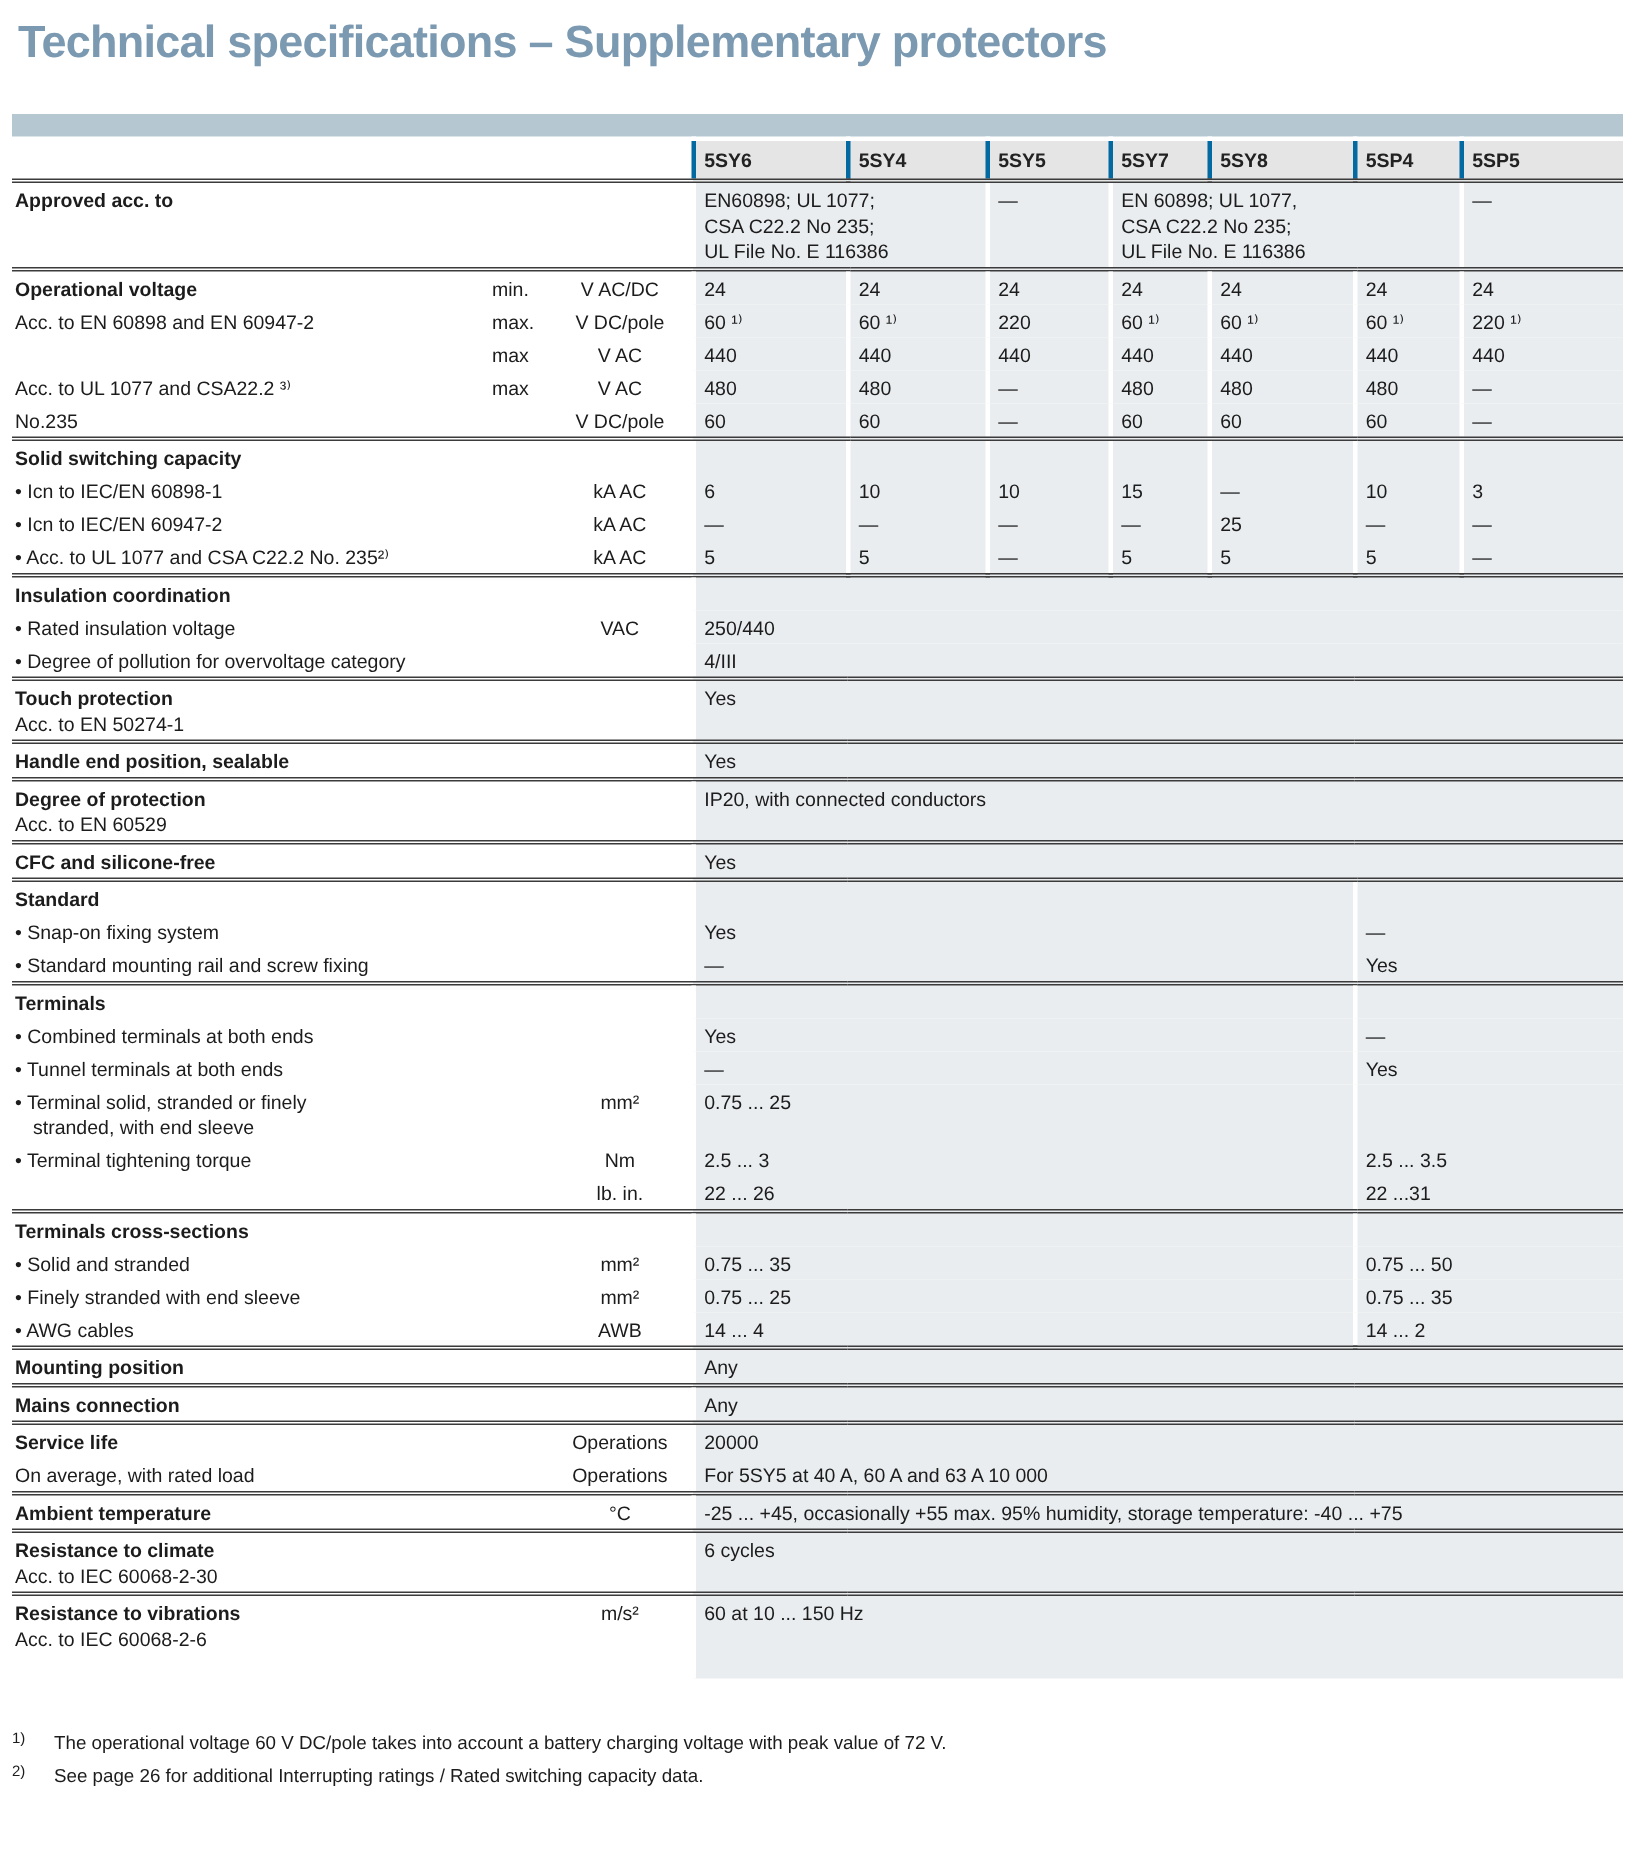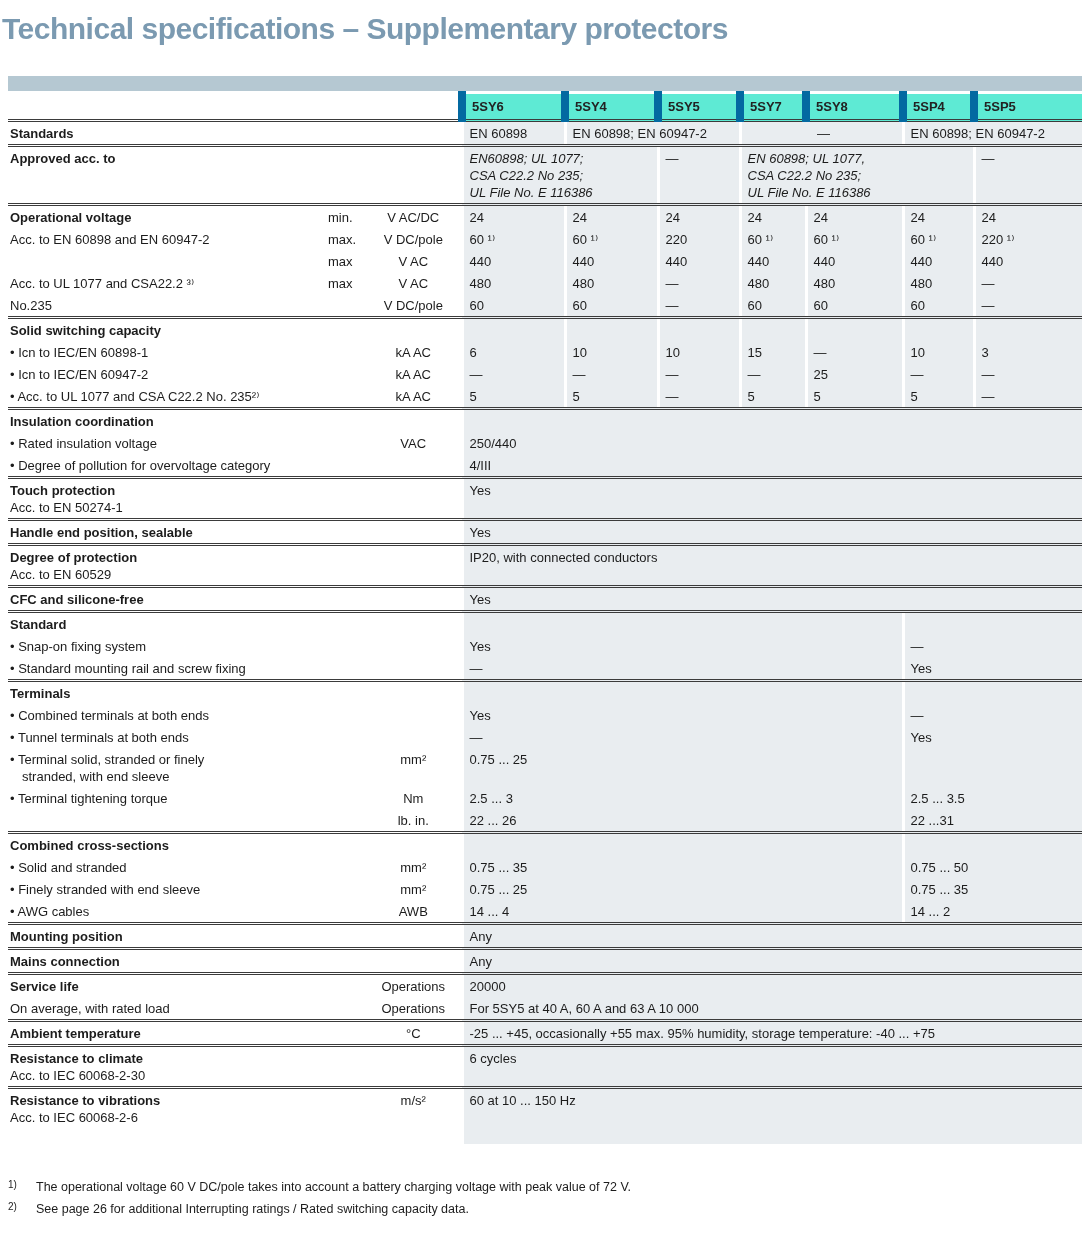--- a/index.html
+++ b/index.html
@@ -6,39 +6,39 @@
   body{
     width:1090px;height:1236px;overflow:hidden;
     font-family:"Liberation Sans","DejaVu Sans",sans-serif;
     color:#1c1c1c;
   }
   h1{
     color:#7b9ab1;
     font-size:30px;
     font-weight:bold;
     letter-spacing:-0.5px;
-    margin:12px 0 30px 2px;
+    margin:12px 0 30px 12px;
   }
   table.spec{
     border-collapse:collapse;
     table-layout:fixed;
     width:1074px;
     margin:0 0 0 8px;
     font-size:13px;
     line-height:17px;
   }
   tr.bandrow td{
     height:15px;
     background:#b5c8d2;
     border-bottom:3px solid #ffffff;
     padding:0;
   }
   th.h{
-    background:#5eead4;
-    border-left:8px solid #0369a1;
+    background:#e5e5e5;
+    border-left:3px solid #0369a1;
     text-align:left;
     font-weight:bold;
     font-size:13px;
     padding:4px 2px 4px 6px;
     color:#222;
   }
   td{
     padding:3px 6px 2px 0;
     vertical-align:top;
   }
@@ -47,21 +47,21 @@
   td.u{padding-left:2px;text-align:center;}
   td.v{
     background:#e9edf0;
     border-left:3px solid #ffffff;
     padding-left:6px;
     padding-right:2px;
   }
   tr.sec>td, tr.sec>th{border-top:3px double #3b3b3b;}
   tr.last>td{padding-bottom:18px;margin-left:31px;}
   .c{text-align:center;}
-  .pre{white-space:pre-line;font-style:italic;}
+  .pre{white-space:pre-line;}
   .b{font-weight:bold;}
   .ind{padding-left:12px;}
   .footnotes{
     margin:34px 0 0 8px;
     font-size:12.5px;
     line-height:18px;
   }
   .fn{display:flex;margin-bottom:4px;}
   .fnm{
     width:28px;flex:none;
@@ -97,27 +97,20 @@
     <td class="l" colspan="3"></td>
     <th class="h">5SY6</th>
     <th class="h">5SY4</th>
     <th class="h">5SY5</th>
     <th class="h">5SY7</th>
     <th class="h">5SY8</th>
     <th class="h">5SP4</th>
     <th class="h">5SP5</th>
   </tr>
 
-  <tr class="sec">
-    <td class="l b" colspan="3">Standards</td>
-    <td class="v">EN 60898</td>
-    <td class="v" colspan="2">EN 60898; EN 60947-2</td>
-    <td class="v c" colspan="2">—</td>
-    <td class="v" colspan="2">EN 60898; EN 60947-2</td>
-  </tr>
 
   <tr class="sec">
     <td class="l b" colspan="3">Approved acc. to</td>
     <td class="v pre" colspan="2">EN60898; UL 1077;
 CSA C22.2 No 235;
 UL File No. E 116386</td>
     <td class="v">—</td>
     <td class="v pre" colspan="3">EN 60898; UL 1077,
 CSA C22.2 No 235;
 UL File No. E 116386</td>
@@ -334,21 +327,21 @@
   </tr>
 
   <tr>
     <td class="l" colspan="2"></td>
     <td class="u">lb. in.</td>
     <td class="v" colspan="5">22 ... 26</td>
     <td class="v" colspan="2">22 ...31</td>
   </tr>
 
   <tr class="sec">
-    <td class="l b" colspan="3">Combined cross-sections</td>
+    <td class="l b" colspan="3">Terminals cross-sections</td>
     <td class="v" colspan="5"></td>
     <td class="v" colspan="2"></td>
   </tr>
 
   <tr>
     <td class="l" colspan="2">• Solid and stranded</td>
     <td class="u">mm²</td>
     <td class="v" colspan="5">0.75 ... 35</td>
     <td class="v" colspan="2">0.75 ... 50</td>
   </tr>

